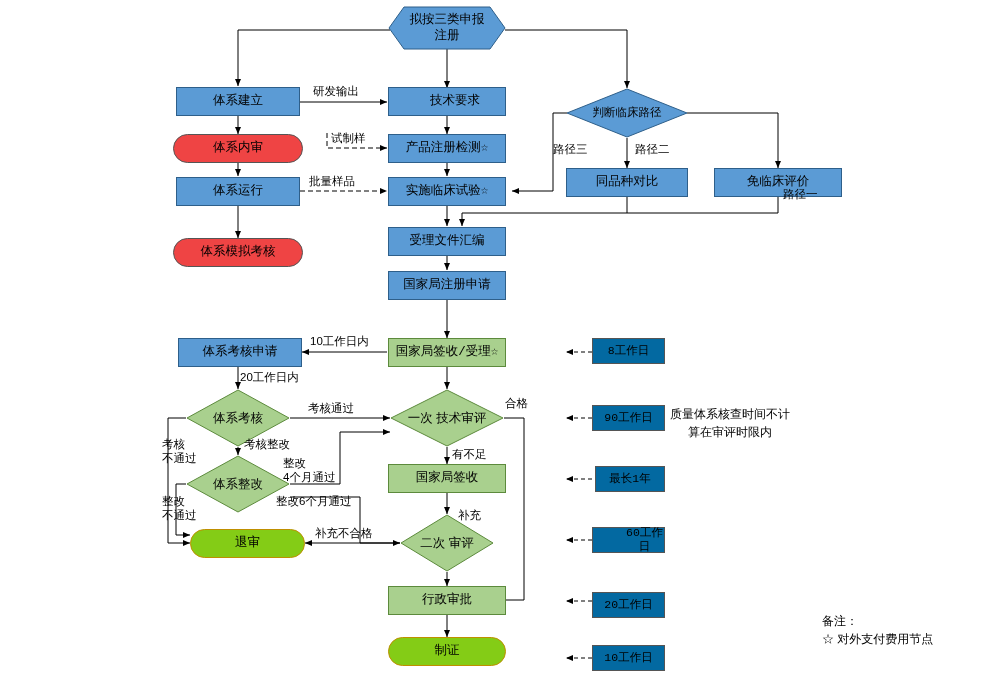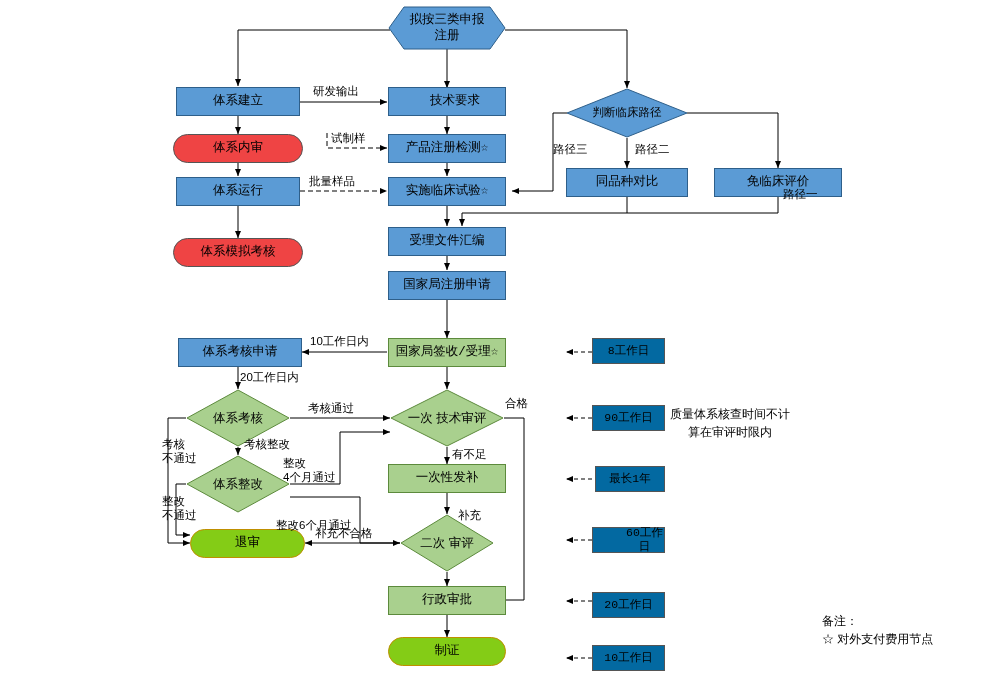--- a/index.html
+++ b/index.html
@@ -280,21 +280,21 @@
   </div>
 
   <div class="diamond-wrap" style="left:390px; top:389px; width:114px; height:58px;">
     <svg class="dshape" viewBox="0 0 114 58">
       <polygon points="57,1 113,29 57,57 1,29" fill="#a9d08e" stroke="#5c8a3c" stroke-width="1"></polygon>
     </svg>
     <div class="dlabel">一次 技术审评</div>
   </div>
 
   <div class="node rect-green" style="left:388px; top:464px; width:118px; height:29px;">
-    <span>一次性发补</span>
+    <span>国家局签收</span>
   </div>
 
   <div class="diamond-wrap" style="left:400px; top:514px; width:94px; height:58px;">
     <svg class="dshape" viewBox="0 0 94 58">
       <polygon points="47,1 93,29 47,57 1,29" fill="#a9d08e" stroke="#5c8a3c" stroke-width="1"></polygon>
     </svg>
     <div class="dlabel">二次 审评</div>
   </div>
 
   <div class="node capsule-yellow" style="left:190px; top:529px; width:115px; height:29px;">
@@ -337,21 +337,21 @@
   <div class="edge-label" style="left:310px; top:334px;">10工作日内</div>
   <div class="edge-label" style="left:240px; top:370px;">20工作日内</div>
   <div class="edge-label" style="left:308px; top:401px;">考核通过</div>
   <div class="edge-label" style="left:162px; top:437px; line-height:1.25; white-space:pre-line;">考核
 不通过</div>
   <div class="edge-label" style="left:244px; top:437px;">考核整改</div>
   <div class="edge-label" style="left:283px; top:456px; line-height:1.25; white-space:pre-line;">整改
 4个月通过</div>
   <div class="edge-label" style="left:162px; top:494px; line-height:1.25; white-space:pre-line;">整改
 不通过</div>
-  <div class="edge-label" style="left:276px; top:518px;">整改6个月通过</div>
+  <div class="edge-label" style="left:276px; top:494px;">整改6个月通过</div>
   <div class="edge-label" style="left:505px; top:396px;">合格</div>
   <div class="edge-label" style="left:452px; top:447px;">有不足</div>
   <div class="edge-label" style="left:458px; top:508px;">补充</div>
   <div class="edge-label" style="left:315px; top:526px;">补充不合格</div>
 
   <div class="note" style="left:670px; top:405px; text-align:center;">质量体系核查时间不计
 算在审评时限内</div>
   <div class="note" style="left:822px; top:612px;">备注：
 ☆ 对外支付费用节点</div>
 

